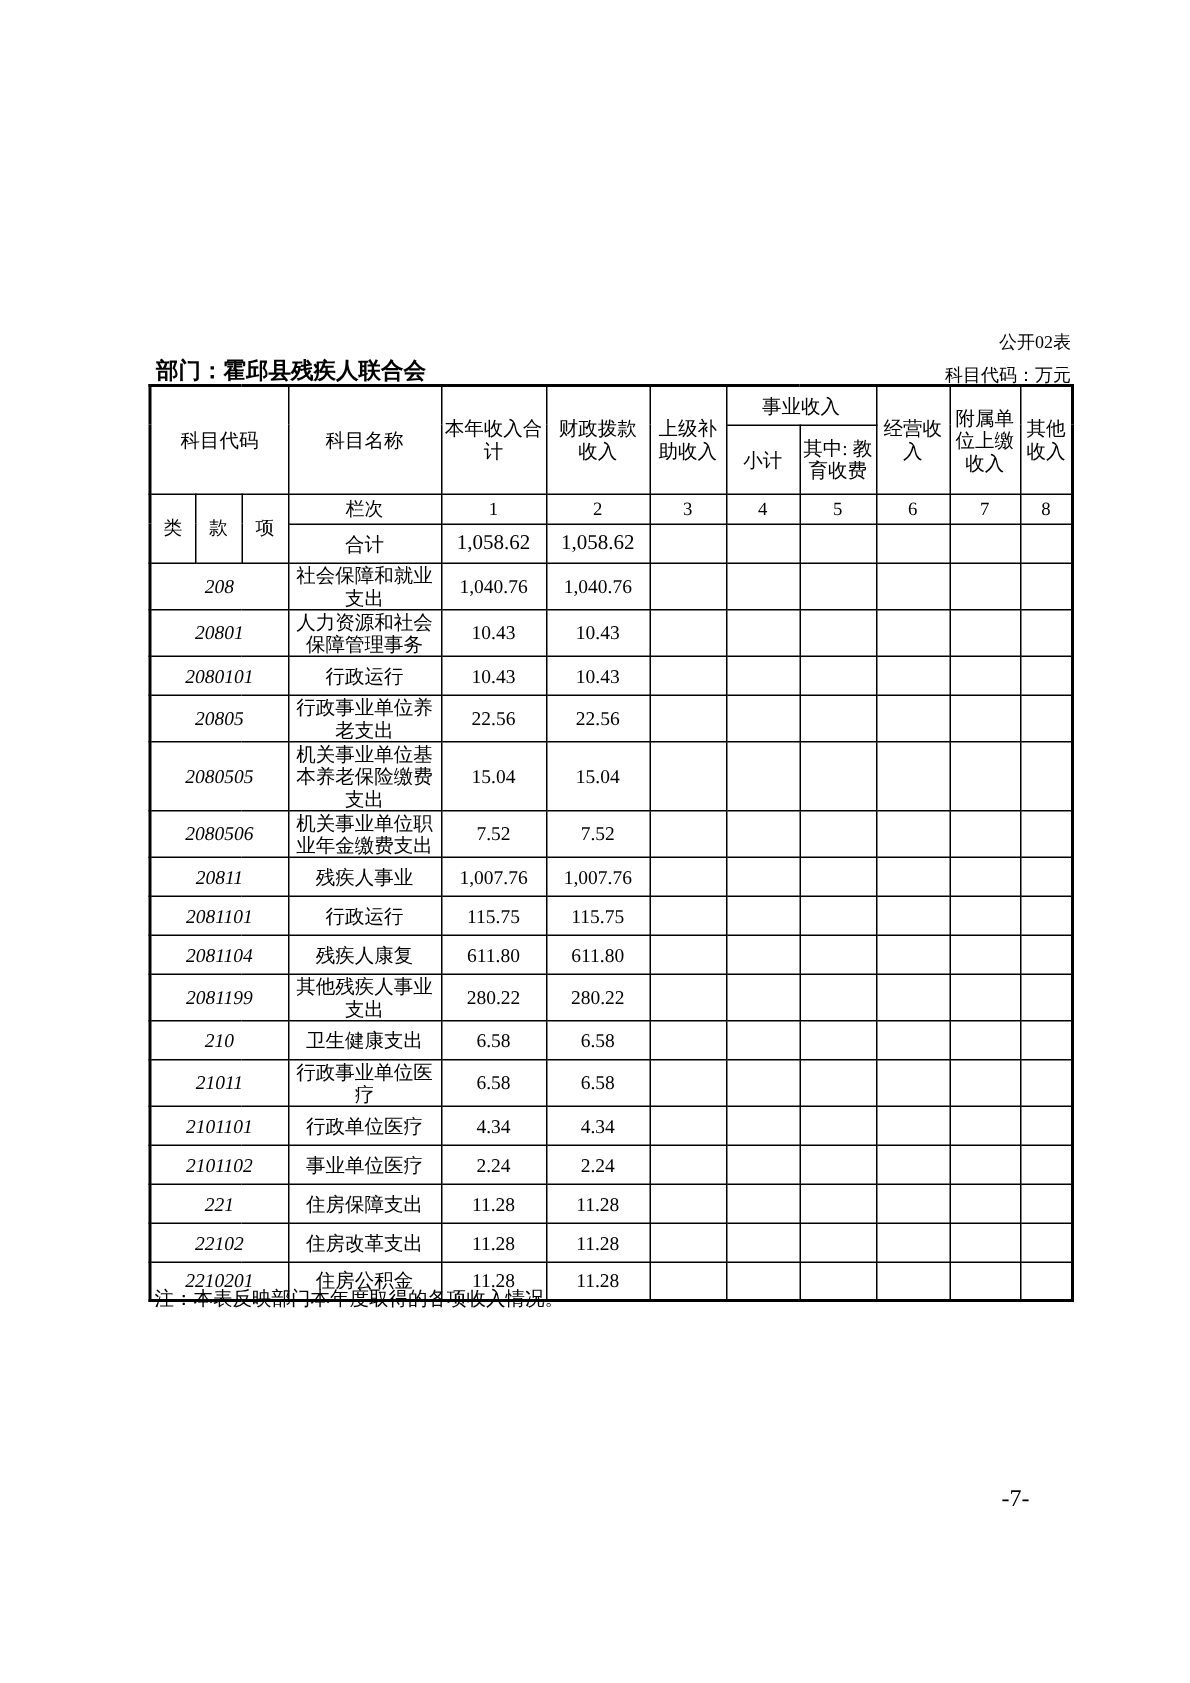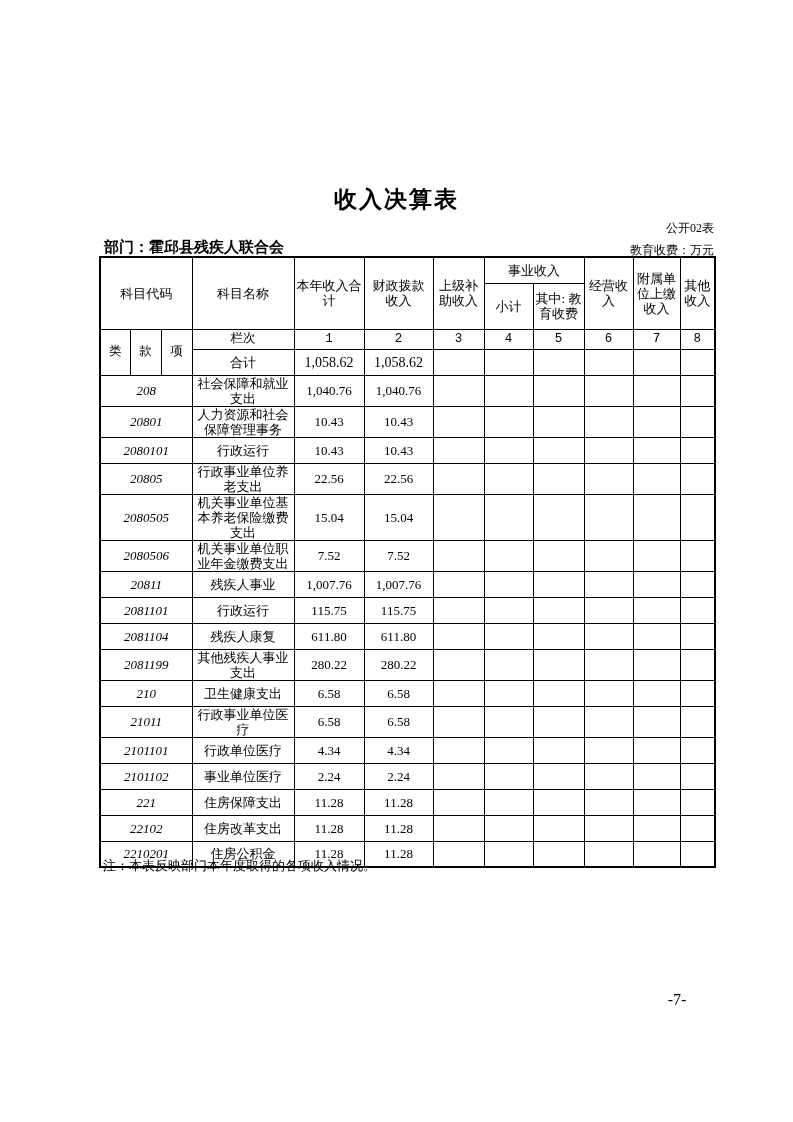--- a/index.html
+++ b/index.html
@@ -50,21 +50,21 @@
     text-align: center;
     vertical-align: middle;
     padding: 0 2px;
     font-size: 13px;
     line-height: 15px;
     overflow: hidden;
   }
   tr.h1 { height: 26px; }
   tr.h2 { height: 46px; }
   tr.lanci { height: 20px; }
-  tr.lanci td { font-size: 12.5px; font-family: Liberation Mono, monospace; }
+  tr.lanci td { font-size: 12.5px; }
   tr.totalrow { height: 26px; margin-top: 19px; }
   tr.datarow { height: 26px; }
   td.code {
     text-align: left;
     padding-left: 3px;
     font-size: 12px;
     font-style: italic;
   }
   td.name {
     text-align: left;
@@ -94,24 +94,23 @@
     width: 58px;
     text-align: center;
     font-size: 16px;
   }
 </style>
 </head>
 <body>
 
 <div class="page">
 
-  <div class="title">收入决算表</div>
   <div class="form-code">公开02表</div>
   <div class="dept">部门：霍邱县残疾人联合会</div>
-  <div class="unit">教育收费：万元</div>
+  <div class="unit">科目代码：万元</div>
 
   <table class="income">
     <colgroup>
       <col style="width:30px">
         <col style="width:31px">
         <col style="width:31px">
       <col style="width:102px">
         <col style="width:70px">
         <col style="width:69px">
       <col style="width:51px">

